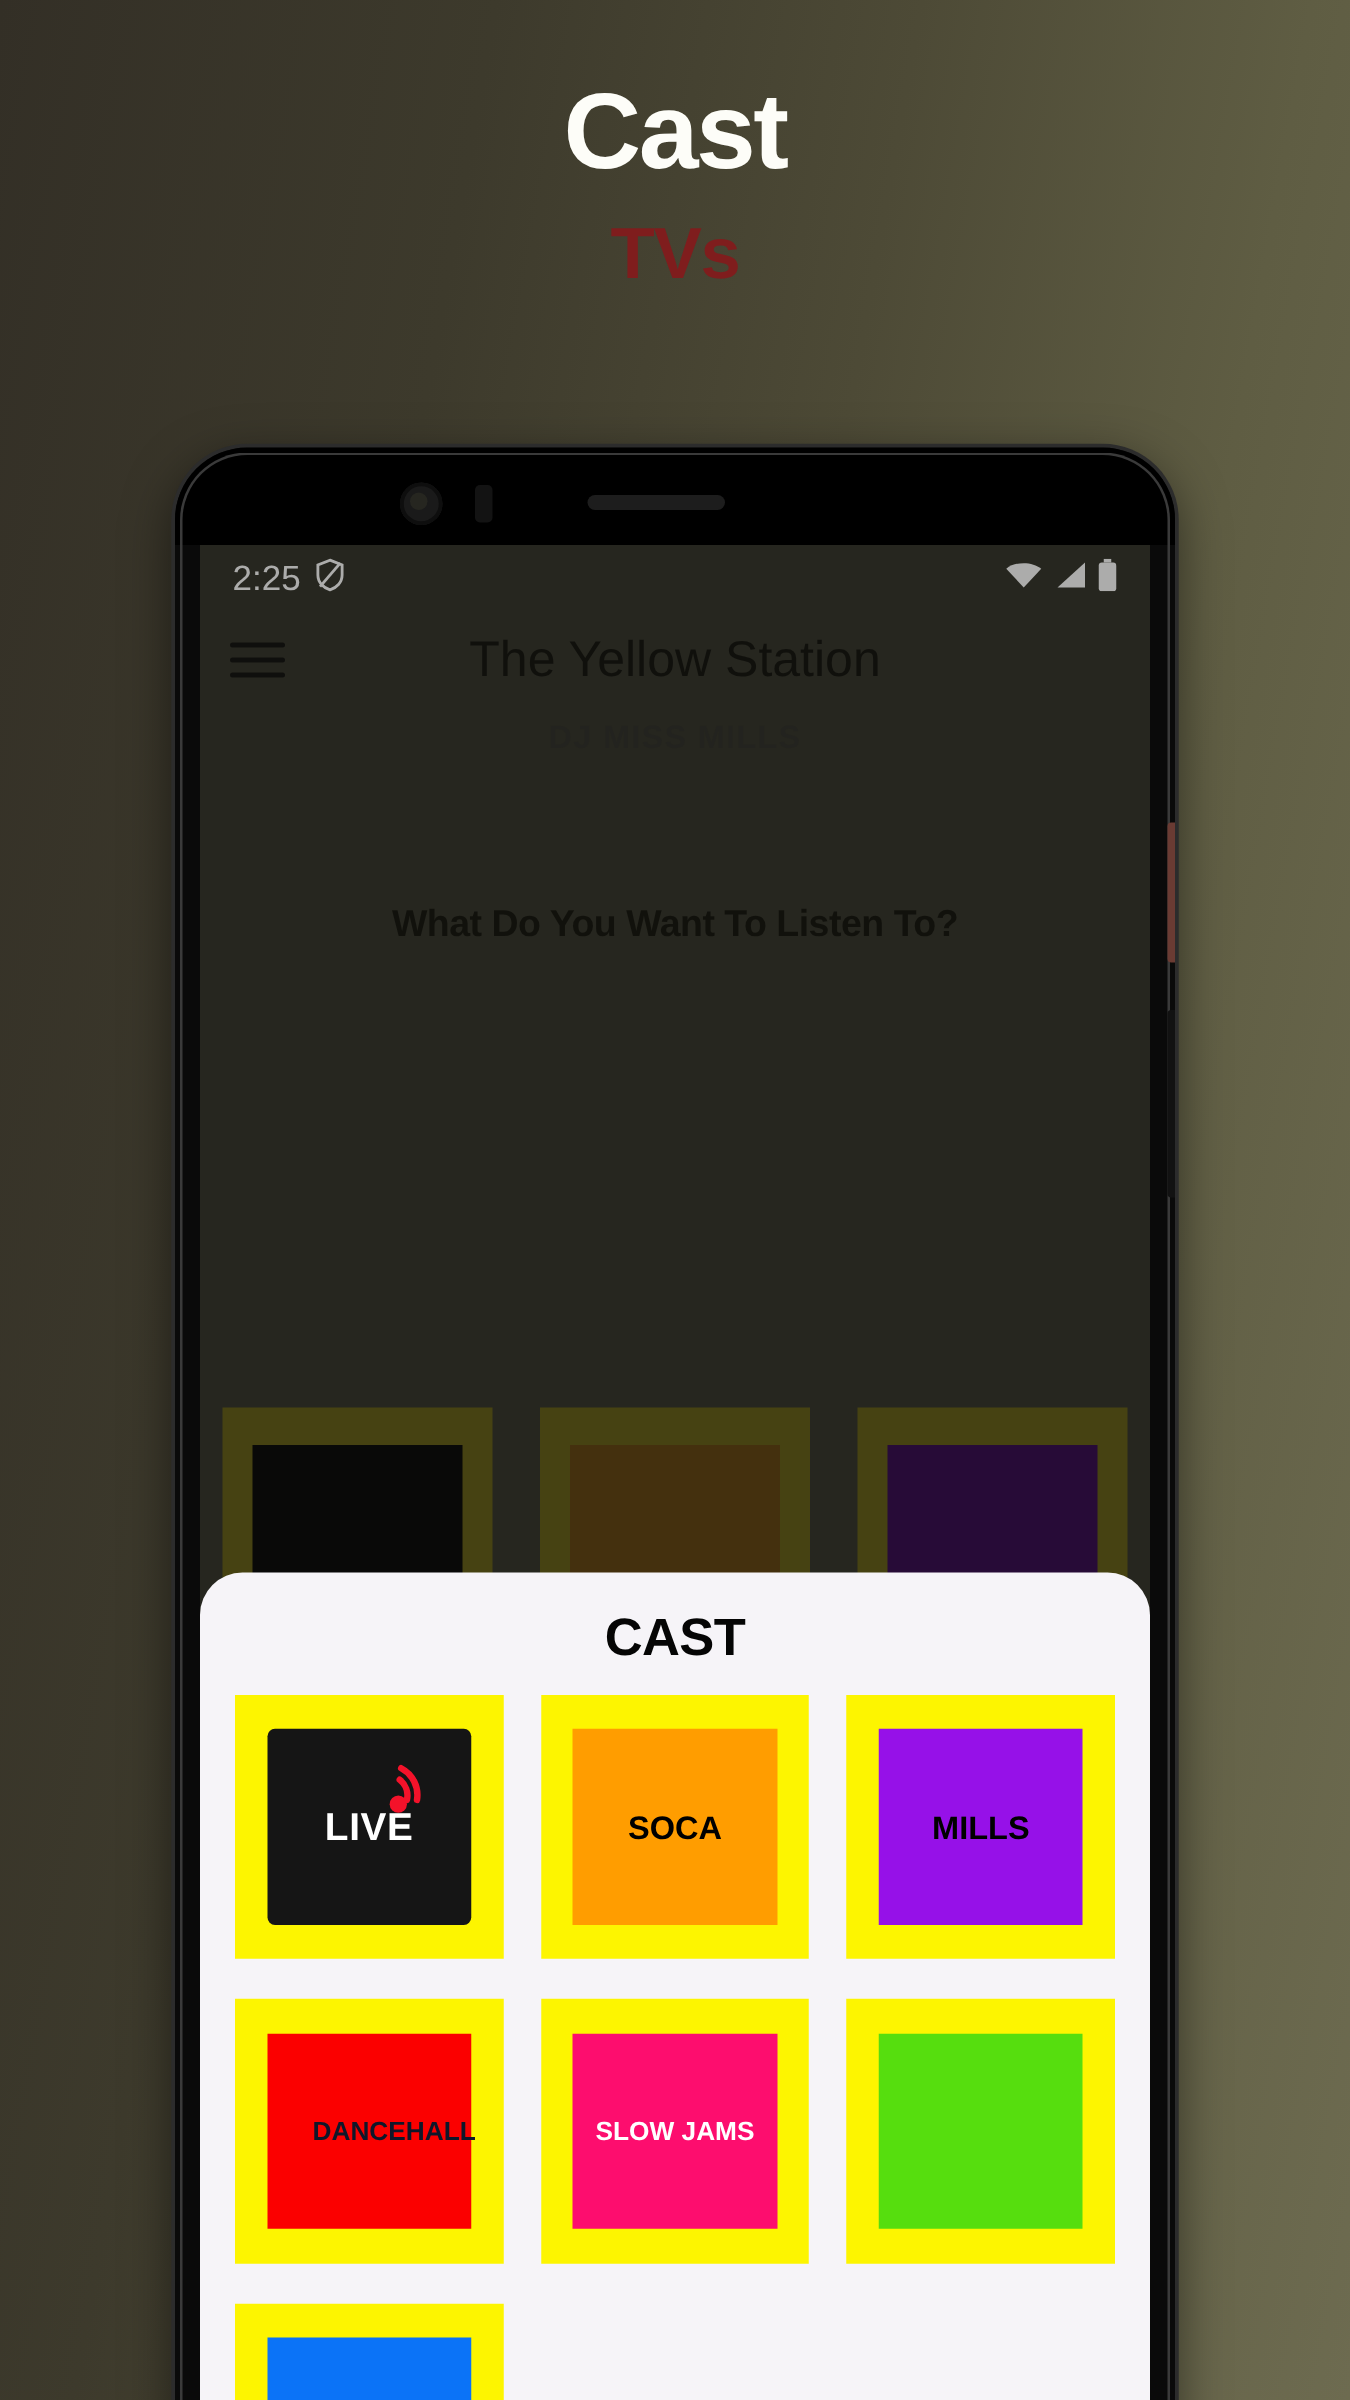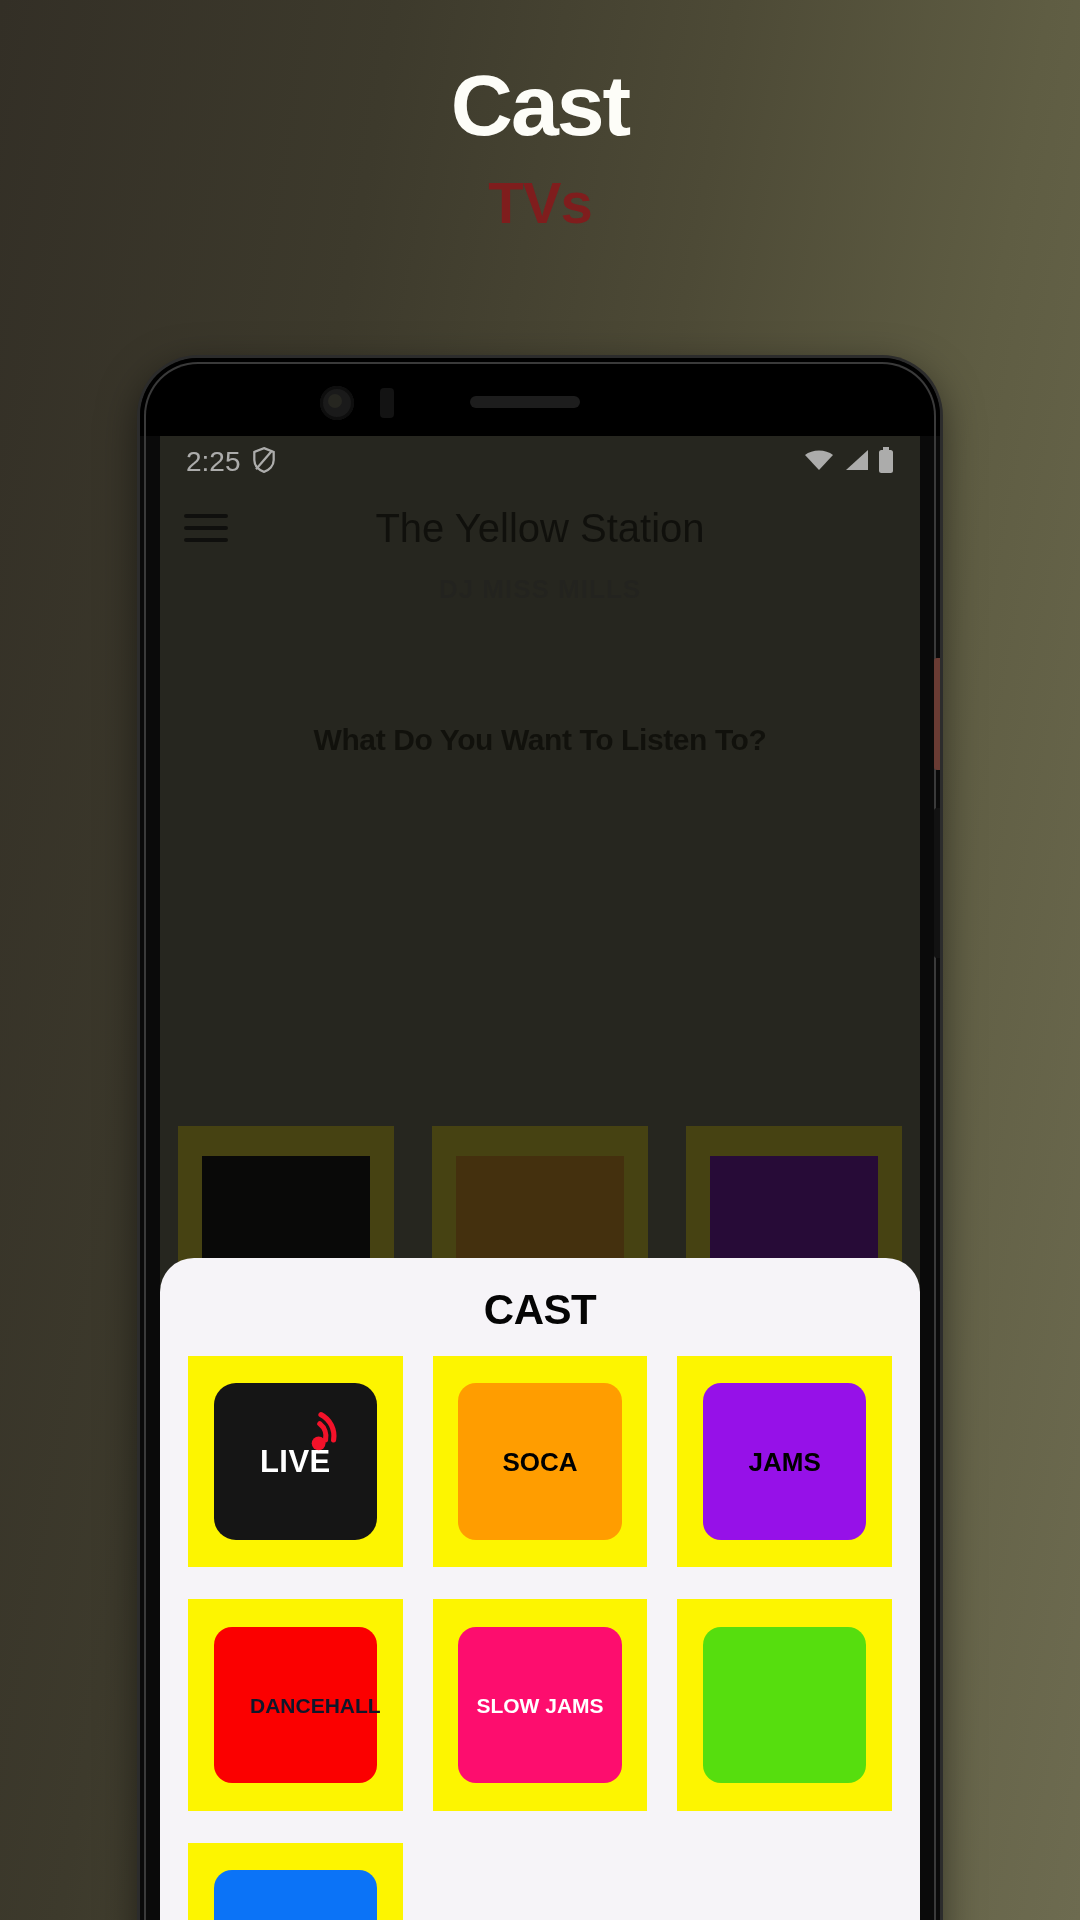--- a/index.html
+++ b/index.html
@@ -127,23 +127,22 @@
   }
   .tile {
     background:#fdf500; aspect-ratio:1/0.985;
     display:flex; align-items:center; justify-content:center; cursor:pointer;
   }
   .tile .swatch {
     width:76%; height:74%;
     display:flex; align-items:center; justify-content:center;
     font-weight:bold; color:#000; text-align:center;
     line-height:1;
-    border-radius:18px;
-  }
-  .tile.live .swatch { border-radius:22px; position:relative; }
+  }
+  .tile.live .swatch { border-radius:6px; position:relative; }
   .tile .label { display:block; }
   .tile.live .label { color:#fff; font-size:31px; letter-spacing:.5px; }
   .live-wave { position:absolute; right:15%; top:17%; width:46px; height:46px; }
   .tile.empty { background:transparent; cursor:default; }
 
   .f-26 { font-size:26px; }
   .f-22 { font-size:21px; }
 </style>
 </head>
 <body>
@@ -245,21 +244,21 @@
               <span class="label f-26" style="color: rgb(255, 255, 255);">LIVE</span>
             </div>
           </div>
           <div class="tile">
             <div class="swatch" style="background: rgb(255, 157, 0);">
               <span class="label f-26" style="color: rgb(0, 0, 0);">SOCA</span>
             </div>
           </div>
           <div class="tile">
             <div class="swatch" style="background: rgb(150, 17, 232);">
-              <span class="label f-26" style="color: rgb(0, 0, 0);">JAMS</span>
+              <span class="label f-26" style="color: rgb(0, 0, 0);">MILLS</span>
             </div>
           </div>
           <div class="tile">
             <div class="swatch" style="background: rgb(251, 0, 0);">
               <span class="label f-22" style="color: #0f172a; margin-left: 40px;">DANCEHALL</span>
             </div>
           </div>
           <div class="tile">
             <div class="swatch" style="background: rgb(253, 13, 110);">
               <span class="label f-22" style="color: #ffffff;">SLOW JAMS</span>

